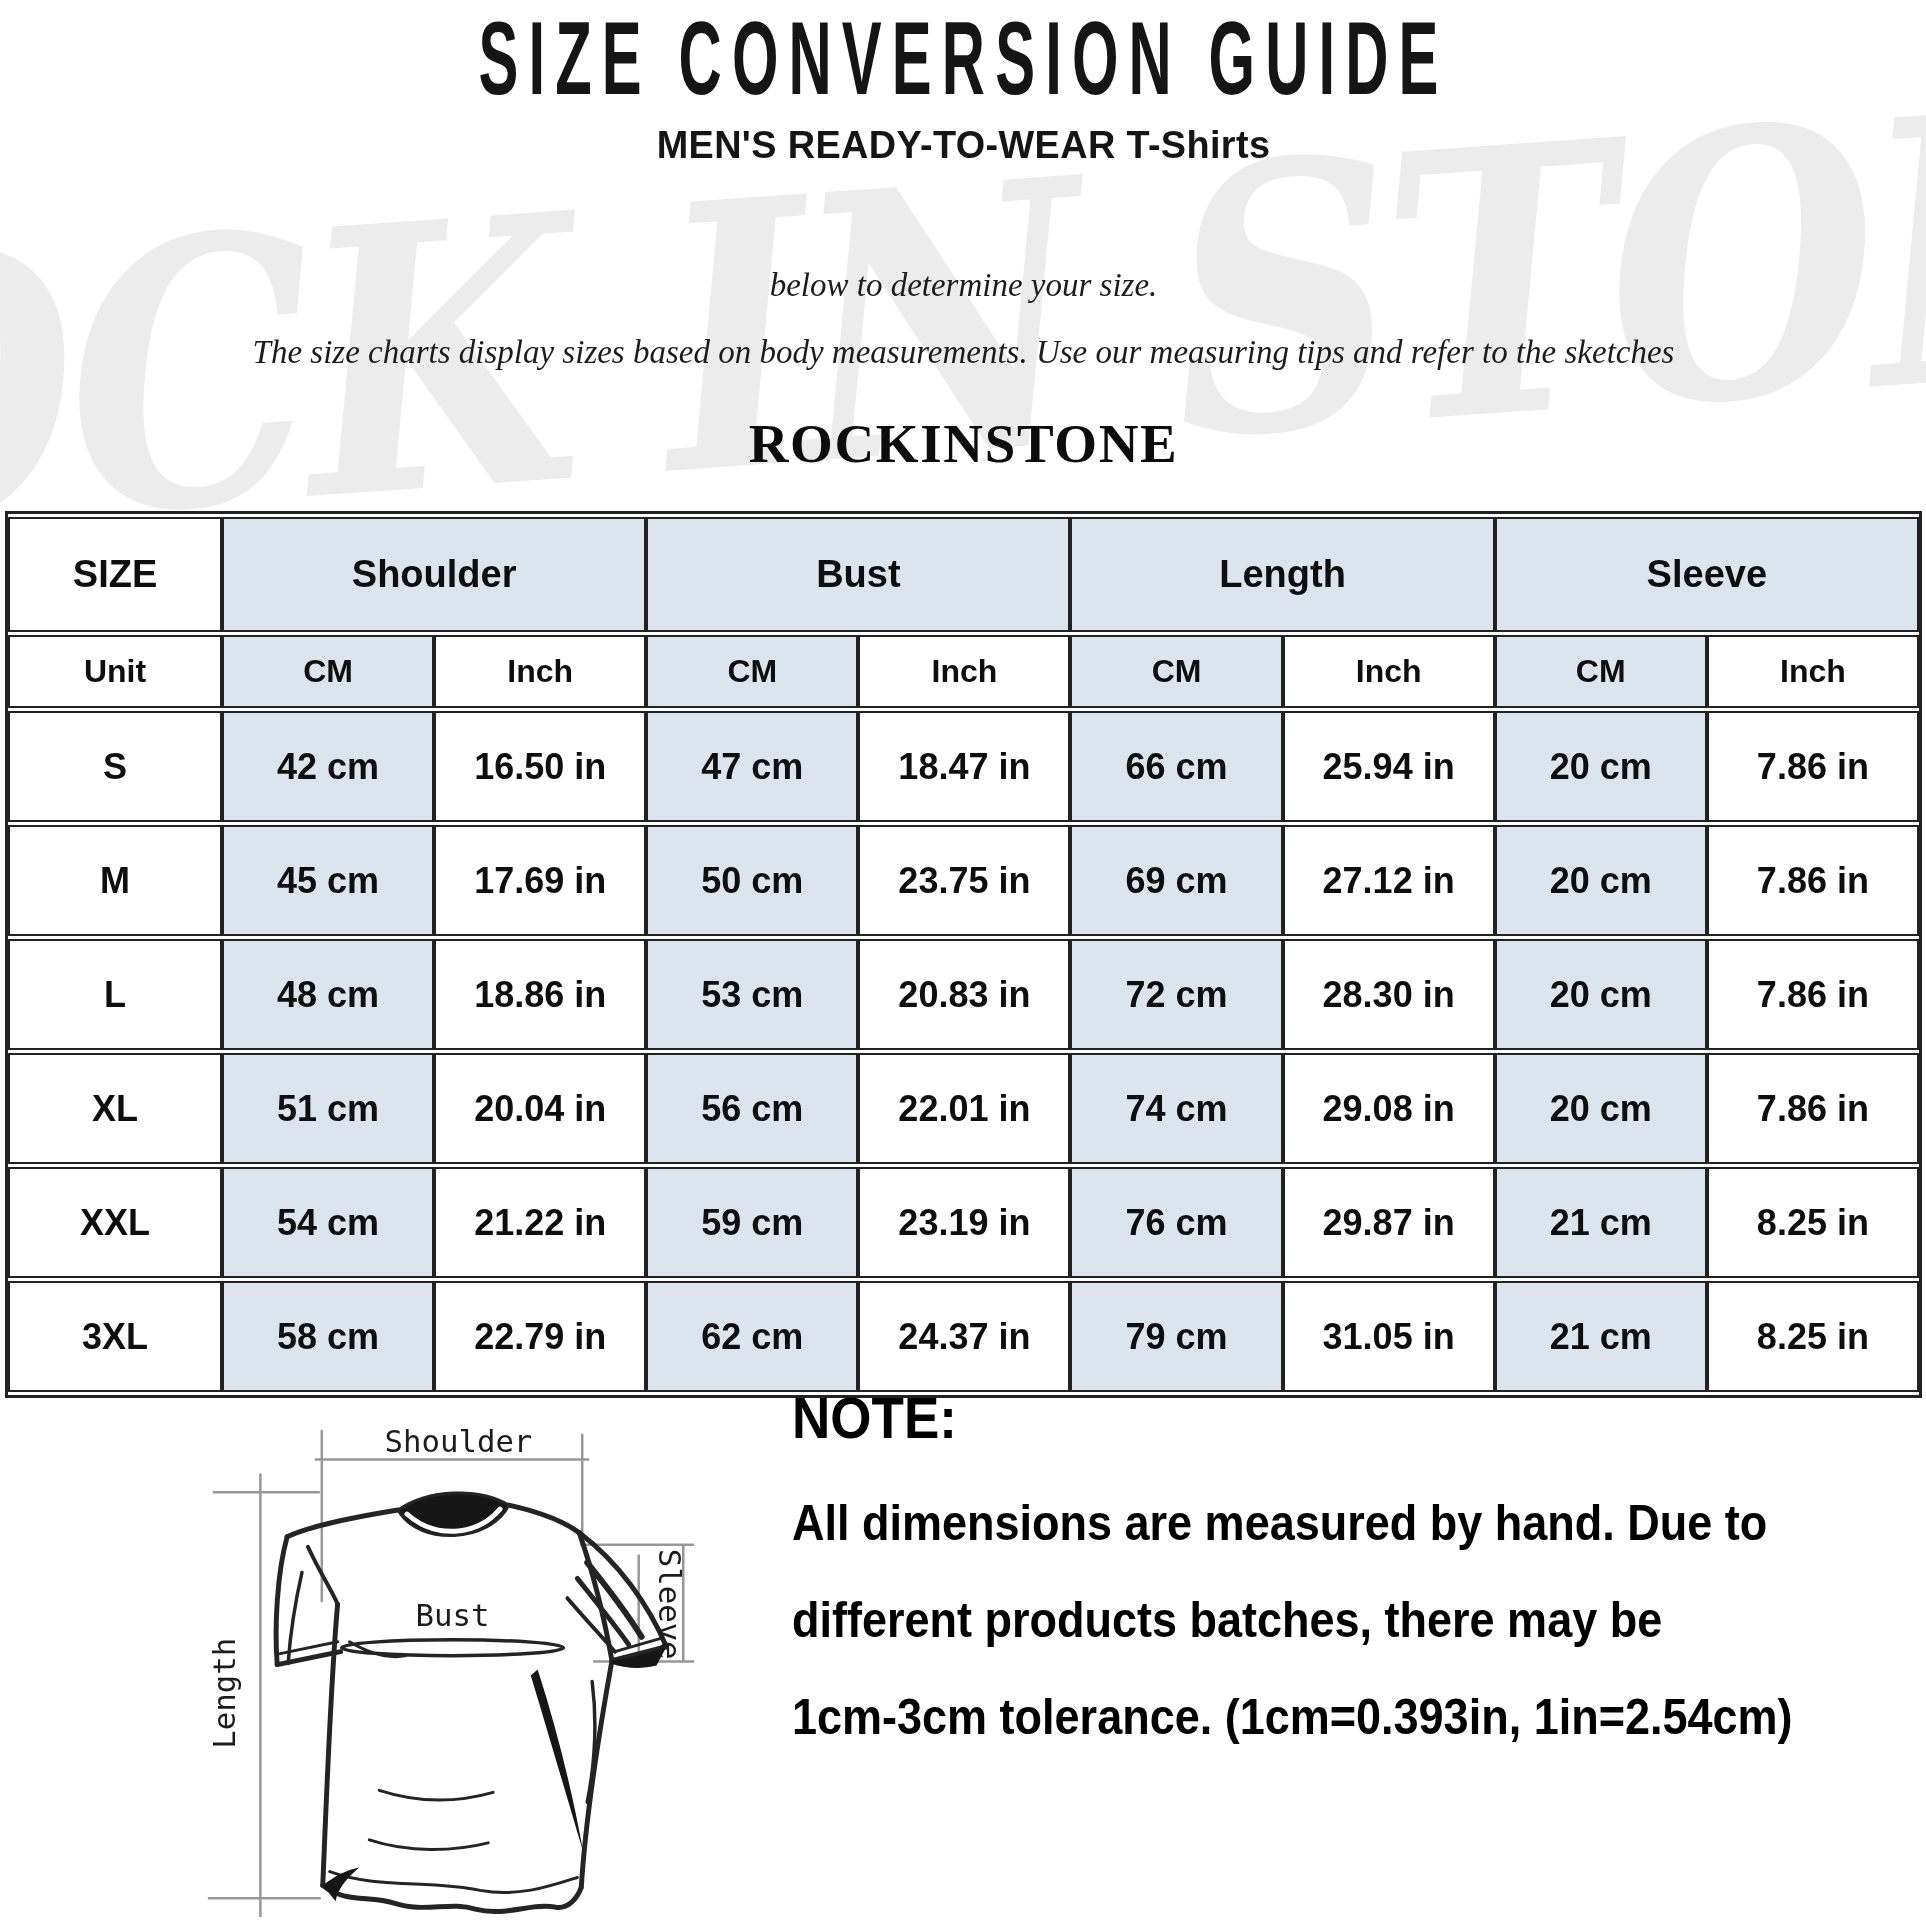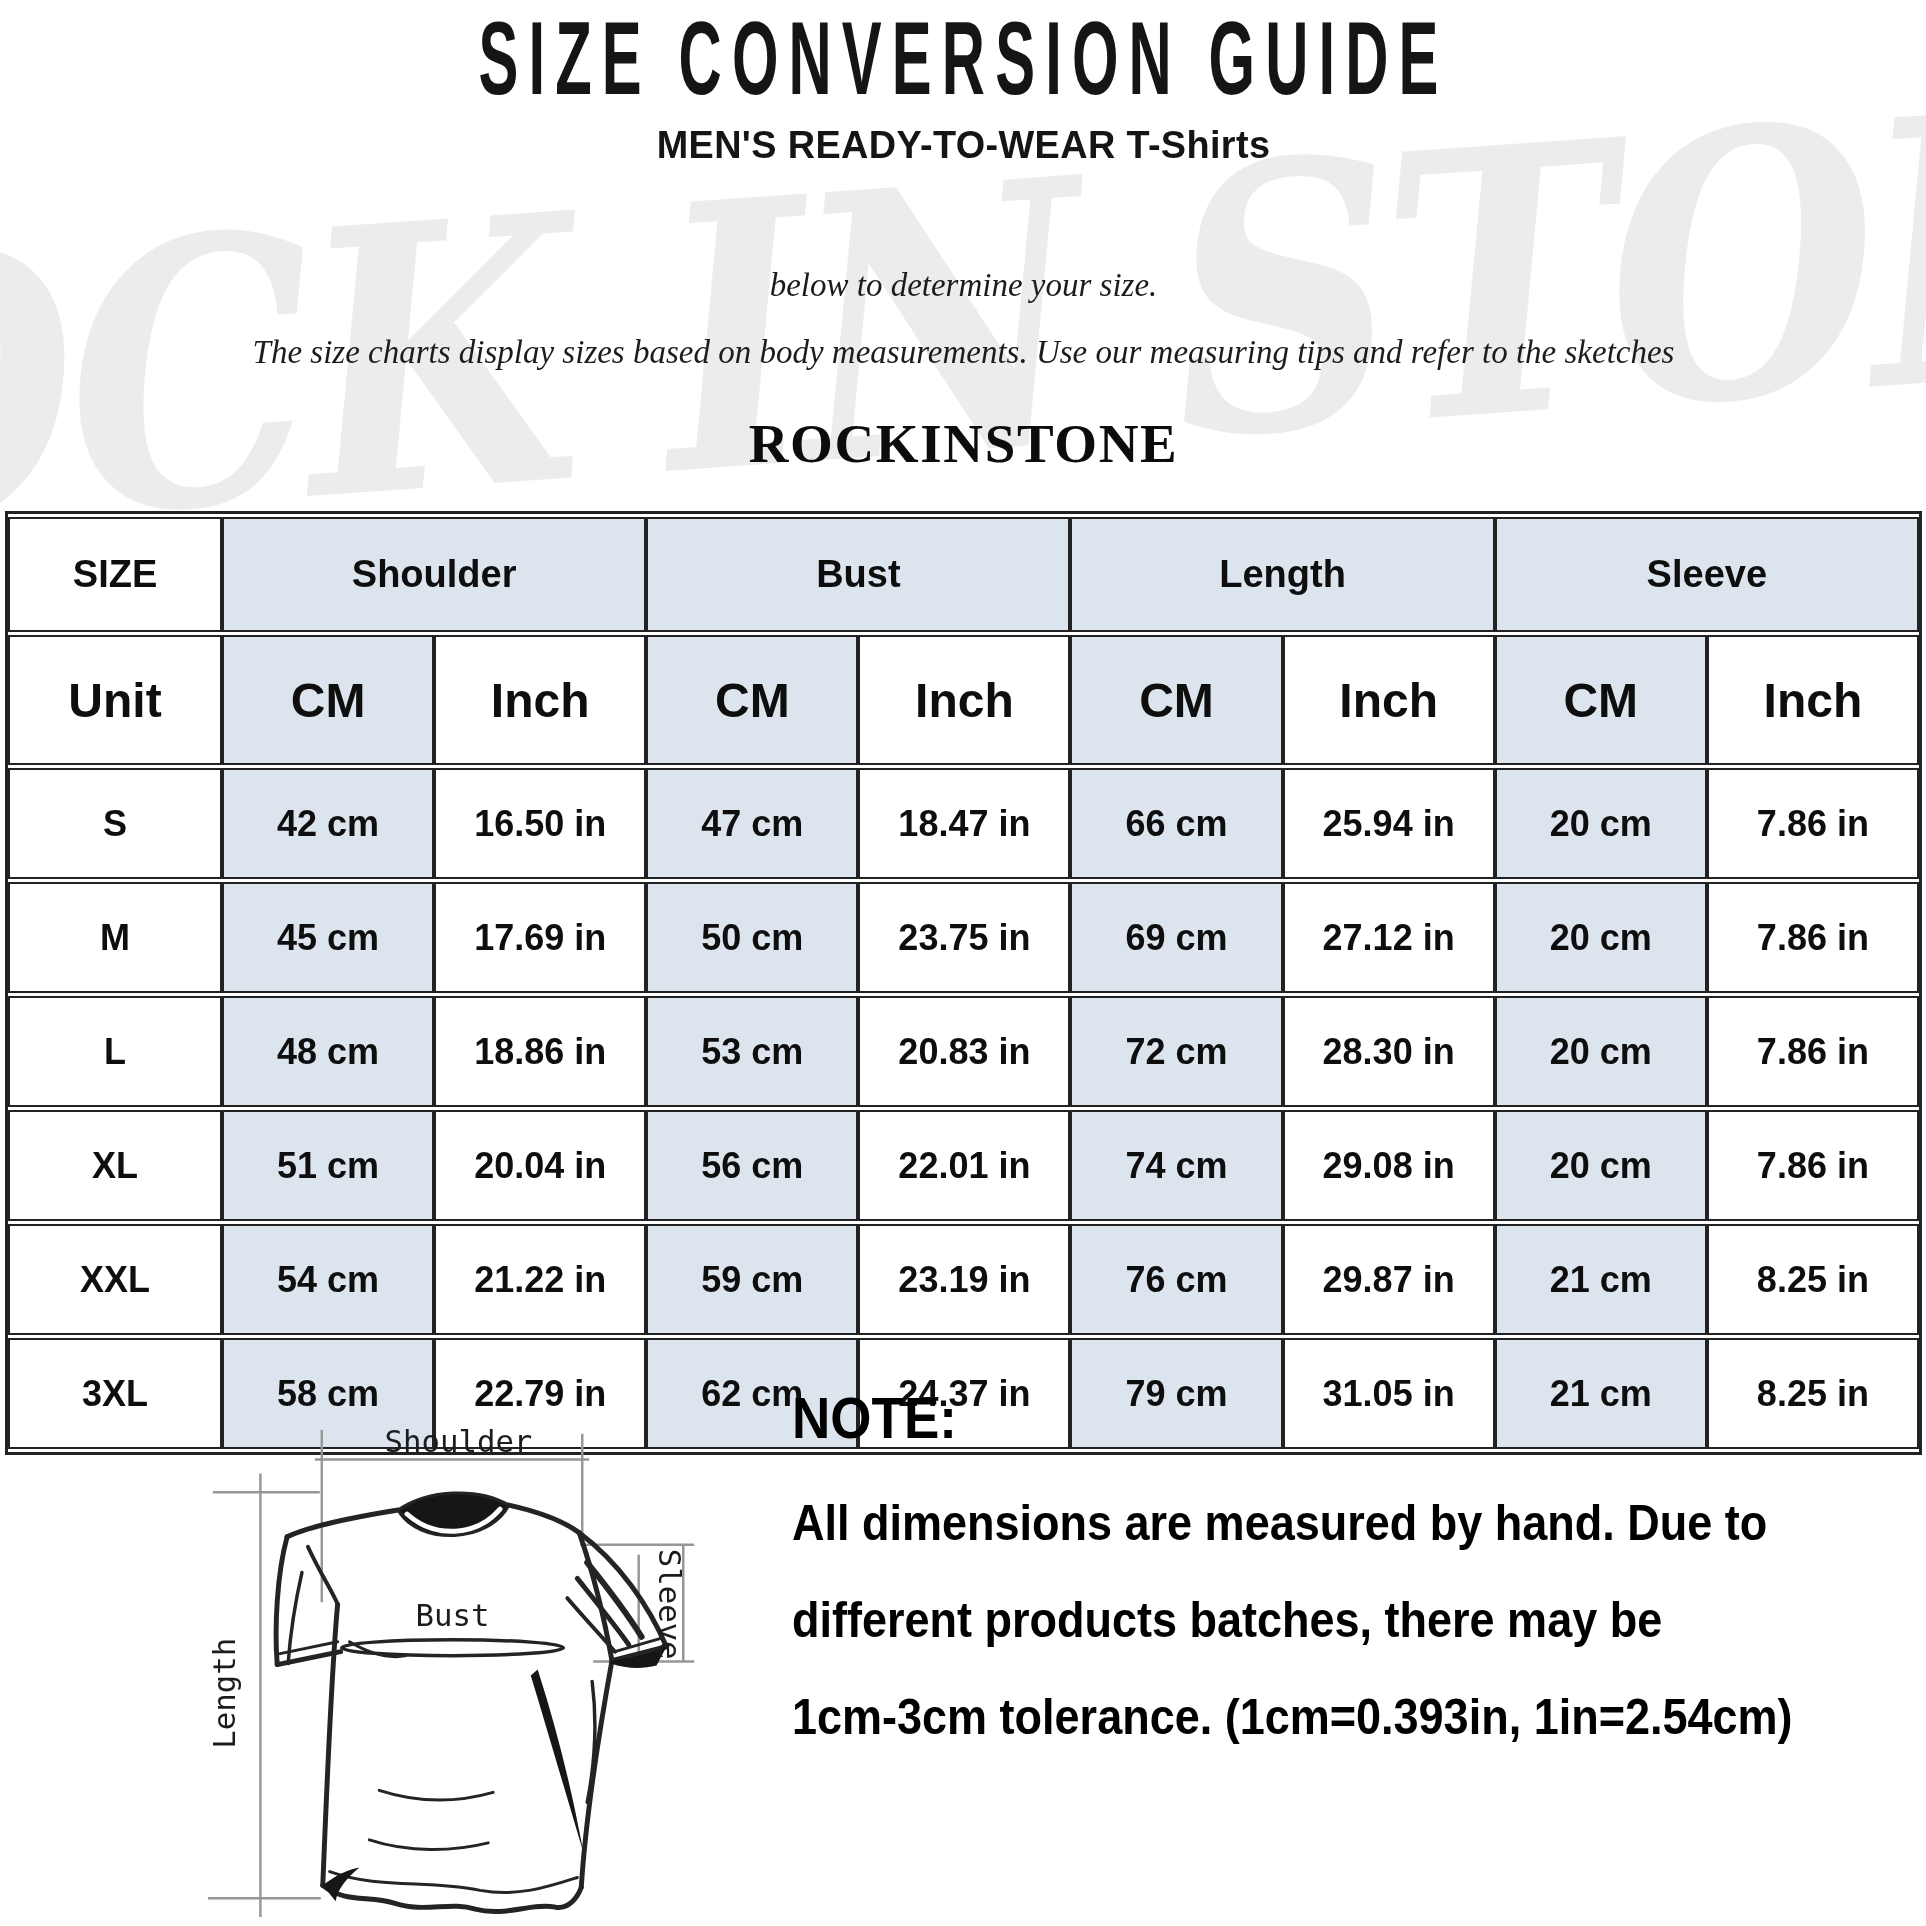--- a/index.html
+++ b/index.html
@@ -90,21 +90,21 @@
     text-align: center;
     vertical-align: middle;
     font-weight: 700;
     color: #0e0e0e;
     background: #ffffff;
     box-sizing: border-box;
     overflow: hidden;
   }
   .size-table .blue { background: #dce5ee; }
   .row-header th { height: 115px; font-size: 38px; }
-  .row-unit  td { height: 130px; font-size: 48px; }
+  .row-unit  td { height: 73px; font-size: 32px; }
   .row-data  td { height: 111px; font-size: 36px; }
 
   
   .diagram {
     position: absolute;
     left: 191px;
     top: 1414px;
     width: 525px;
     height: 513px;
     z-index: 1;

